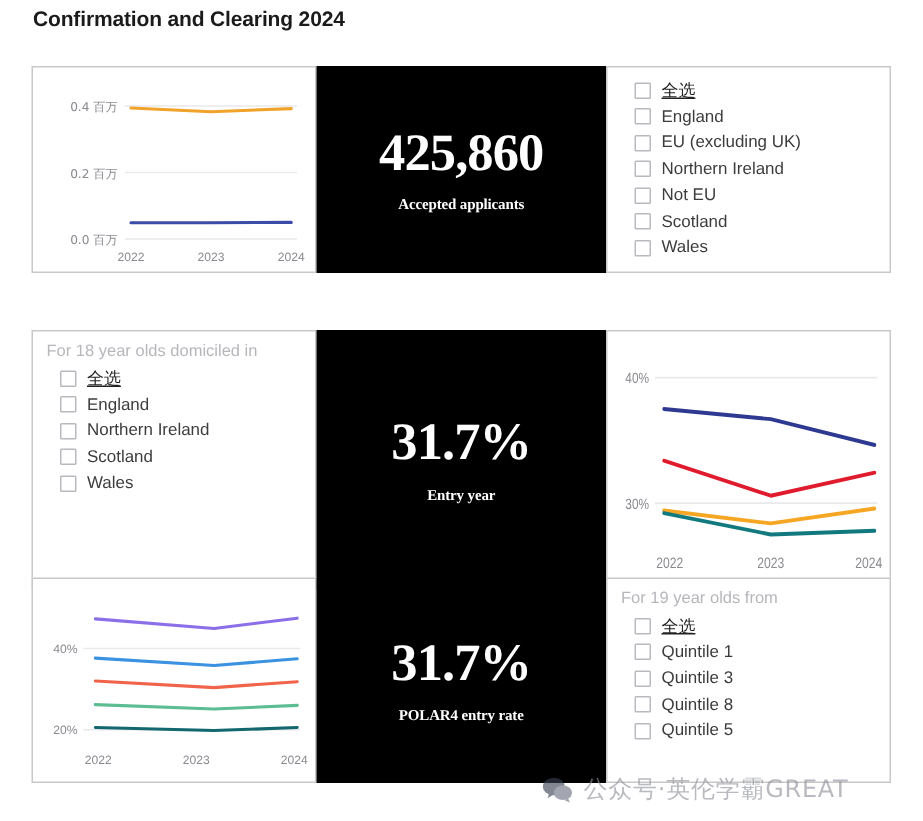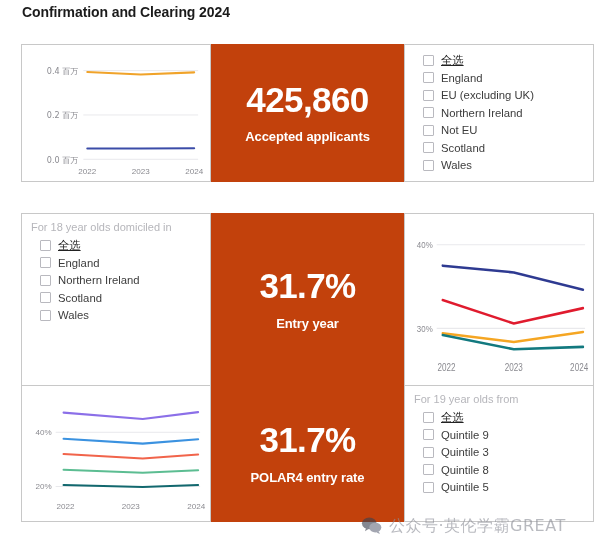--- a/index.html
+++ b/index.html
@@ -25,35 +25,36 @@
     letter-spacing: -0.1px;
   }
   .row {
     position: absolute;
     left: 21px;
     width: 573px;
     display: flex;
     align-items: stretch;
   }
   #row-1 { top: 44px; height: 138px; }
-  #row-2 { top: 213px; height: 173px; }
+  #row-2 { top: 220px; height: 173px; }
   #row-3 { top: 385px; height: 137px; }
 
   .cell {
     box-sizing: border-box;
     position: relative;
     overflow: hidden;
   }
   .cell-chart, .cell-filter {
     background: #ffffff;
     border: 1px solid #c8c8c8;
   }
   .cell-kpi {
-    background: #c2410c;
+    background: #000000;
     border: none;
+    font-family: Liberation Serif, serif;
   }
   .w-left  { width: 190px; }
   .w-mid   { width: 193px; }
   .w-right { width: 190px; }
 
   
   .kpi-inner {
     height: 100%;
     display: flex;
     flex-direction: column;
@@ -61,21 +62,21 @@
     justify-content: center;
     color: #ffffff;
   }
   .kpi-value {
     font-size: 35px;
     font-weight: bold;
     line-height: 1.05;
     letter-spacing: -0.6px;
   }
   .kpi-label {
-    font-size: 13px;
+    font-size: 10px;
     font-weight: bold;
     margin-top: 11px;
     letter-spacing: -0.1px;
   }
 
   
   .filter-inner {
     padding: 7px 9px 4px 9px;
     height: 100%;
     box-sizing: border-box;
@@ -129,20 +130,21 @@
   }
   .gridline { stroke: #e9e9ec; stroke-width: 1; }
   .series { fill: none; stroke-width: 2.1px; stroke-linecap: round; stroke-linejoin: round; }
 
   
   .watermark {
     position: absolute;
     left: 361px;
     top: 516px;
     display: flex;
+    align-items: center;
     opacity: 0.62;
     pointer-events: none;
   }
   .wm-icon { width: 22px; height: 19px; margin-right: 6px; }
   .wm-text {
     font-family: "DejaVu Sans", sans-serif;
     font-size: 16px;
     color: #8e9099;
     letter-spacing: 0.5px;
     white-space: nowrap;
@@ -303,21 +305,21 @@
   <div class="cell cell-filter w-right">
     <div class="filter-inner">
       <div class="filter-header">For 19 year olds from</div>
       <div class="filter-list">
         <div class="filter-item select-all">
           <span class="checkbox"></span>
           <span class="filter-label">全选</span>
         </div>
         <div class="filter-item">
           <span class="checkbox"></span>
-          <span class="filter-label">Quintile 9</span>
+          <span class="filter-label">Quintile 1</span>
         </div>
         <div class="filter-item">
           <span class="checkbox"></span>
           <span class="filter-label">Quintile 3</span>
         </div>
         <div class="filter-item">
           <span class="checkbox"></span>
           <span class="filter-label">Quintile 8</span>
         </div>
         <div class="filter-item">

